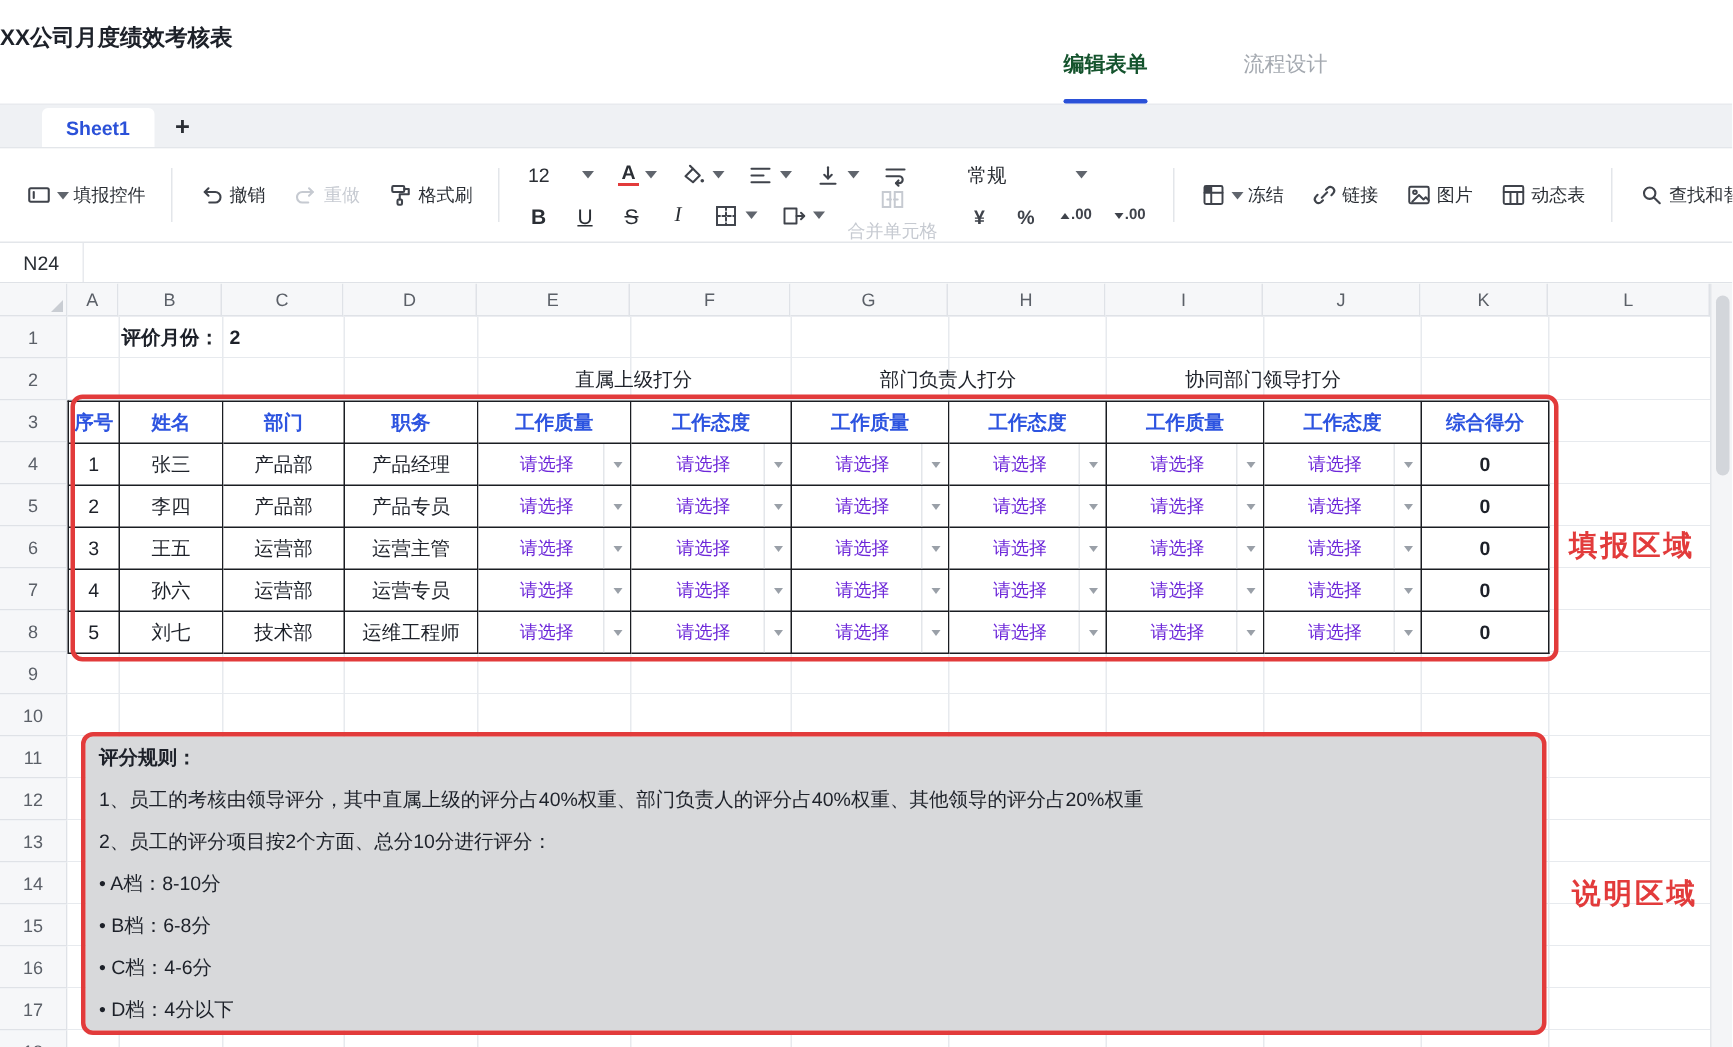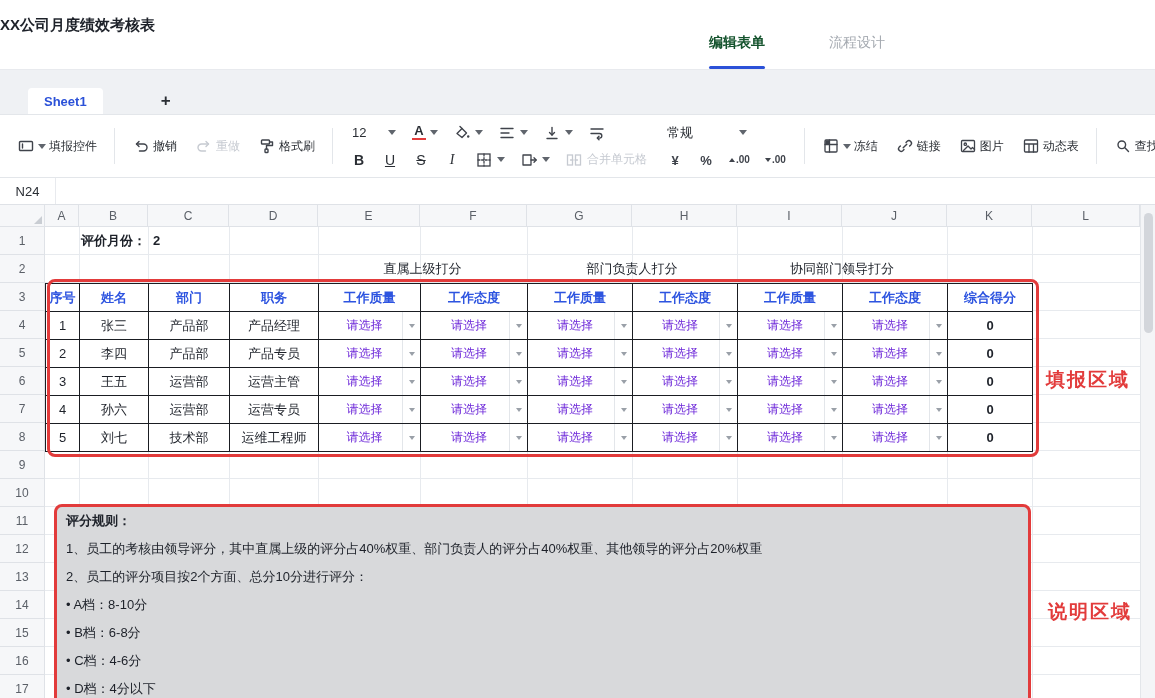--- a/index.html
+++ b/index.html
@@ -9,21 +9,21 @@
 
   
   .topbar { height:54px; display:flex; align-items:flex-start; border-bottom:1px solid #e8eaee; background:#fff;margin-top:16px; }
   .top-title { font-size:15px; font-weight:700; color:#1d2129; }
   .top-tabs { margin-left:auto; margin-right:270px; display:flex; gap:64px; height:100%; }
   .top-tab { display:flex; align-items:center; font-size:14px; color:#a4a9b0; cursor:pointer; position:relative; }
   .top-tab.active { color:#14532d; font-weight:700; }
   .top-tab.active::after { content:""; position:absolute; left:50%; transform:translateX(-50%); bottom:0; width:56px; height:3px; background:#2b51d8; border-radius:2px; }
 
   
-  .sheetbar { height:45px; background:#eff1f4; display:flex; align-items:flex-end; padding-left:28px; border-bottom:1px solid #e3e6ea;gap:44px; }
+  .sheetbar { height:29px; background:#eff1f4; display:flex; align-items:flex-end; padding-left:28px; border-bottom:1px solid #e3e6ea; }
   .sheet-tab { height:26px; background:#fff; color:#2b51d8; font-size:13px; font-weight:700; display:flex; align-items:center; padding:0 16px; border-radius:4px 4px 0 0; cursor:pointer; }
   .add-sheet { margin:0 0 5px 14px; font-size:17px; font-weight:700; color:#2a2e34; background:none; border:none; line-height:1; cursor:pointer; }
 
   
   .toolbar { height:63px; display:flex; align-items:center; padding:0 12px; border-bottom:1px solid #e3e6ea; gap:8px; background:#fff; }
   .tbtn-v { display:flex; align-items:center; justify-content:center; gap:3px; padding:0 5px; color:#2a2e34; cursor:pointer; background:none; border:none; }
   .tbtn-v .lbl { font-size:12px; white-space:nowrap; color:#2a2e34; }
   .tbtn-v.disabled, .tbtn-v.disabled .lbl { color:#c6cad1; }
   .icon-row { display:flex; align-items:center; gap:3px; height:20px; }
   .tb-divider { width:1px; height:36px; background:#e3e6ea; margin:0 4px; flex:0 0 1px; }
@@ -233,21 +233,21 @@
         <button class="tchip">
           <span>
             <svg class="tbicon" width="18" height="18" viewBox="0 0 18 18" fill="none" stroke="#3f434b" stroke-width="1.3" stroke-linecap="round" stroke-linejoin="round">
                 <rect x="3" y="4" width="8" height="10"></rect>
                 <path d="M11 9h5"></path>
                 <path d="M14 6.8 16.2 9 14 11.2"></path>
               </svg>
           </span>
           <span class="cv"></span>
         </button>
-        <button class="tchip tbtn-v disabled" style="flex-direction:row;">
+        <button class="tchip tbtn-v disabled" style="flex-direction:column;">
           <span>
             <svg class="tbicon" width="18" height="18" viewBox="0 0 18 18" fill="none" stroke="#c6cad1" stroke-width="1.3" stroke-linecap="round">
                 <rect x="2.5" y="4" width="5" height="10"></rect>
                 <rect x="10.5" y="4" width="5" height="10"></rect>
                 <path d="M5.5 9H8M12.5 9H10"></path>
               </svg>
           </span>
           <span class="lbl">合并单元格</span>
         </button>
       </div>

